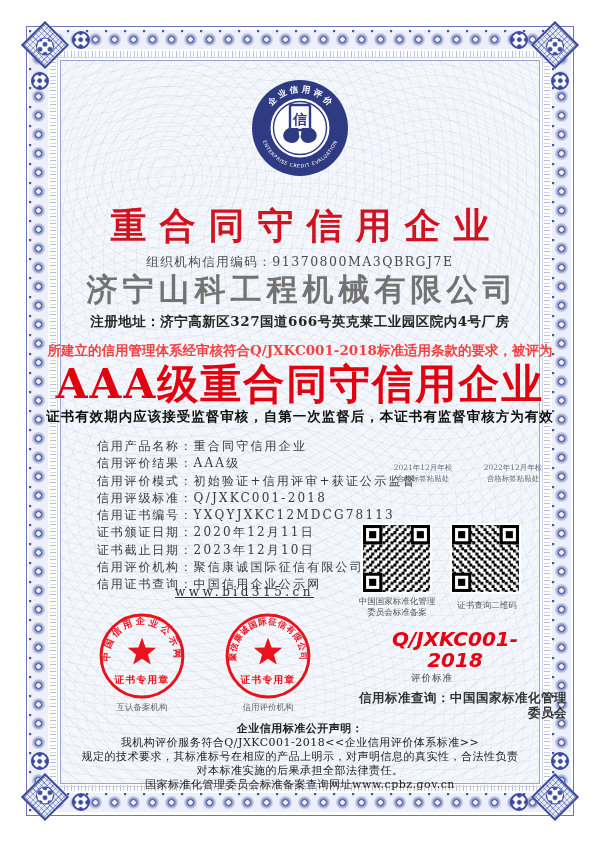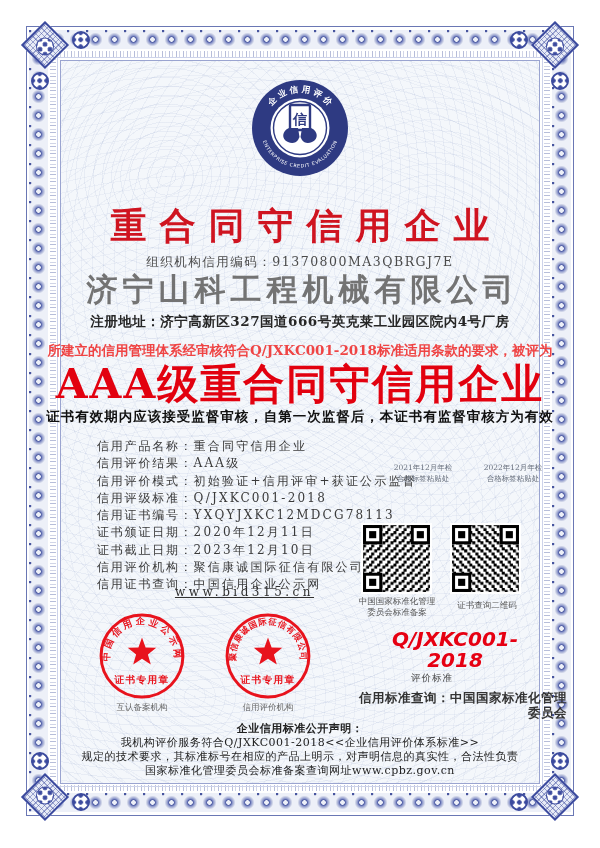--- a/index.html
+++ b/index.html
@@ -284,16 +284,17 @@
       <text x="50" y="81" font-size="11" fill="#e8131d" font-weight="bold" text-anchor="middle" letter-spacing="1.5" font-family="DejaVu Serif, serif">证书专用章</text>
     </svg>
   </div>
   <div class="abs stamp-cap stamp-cap-left">互认备案机构</div>
   <div class="abs stamp-cap stamp-cap-right">信用评价机构</div>
 
   <div class="abs declaration">
     <div class="head">企业信用标准公开声明：</div>
     <div>我机构评价服务符合Q/JXKC001-2018&lt;&lt;企业信用评价体系标准&gt;&gt;</div>
     <div>规定的技术要求，其标准标号在相应的产品上明示，对声明信息的真实性，合法性负责</div>
+    <div>对本标准实施的后果承担全部法律责任。</div>
     <div>国家标准化管理委员会标准备案查询网址www.cpbz.gov.cn</div>
   </div>
 
 </div>
 
 </body></html>

